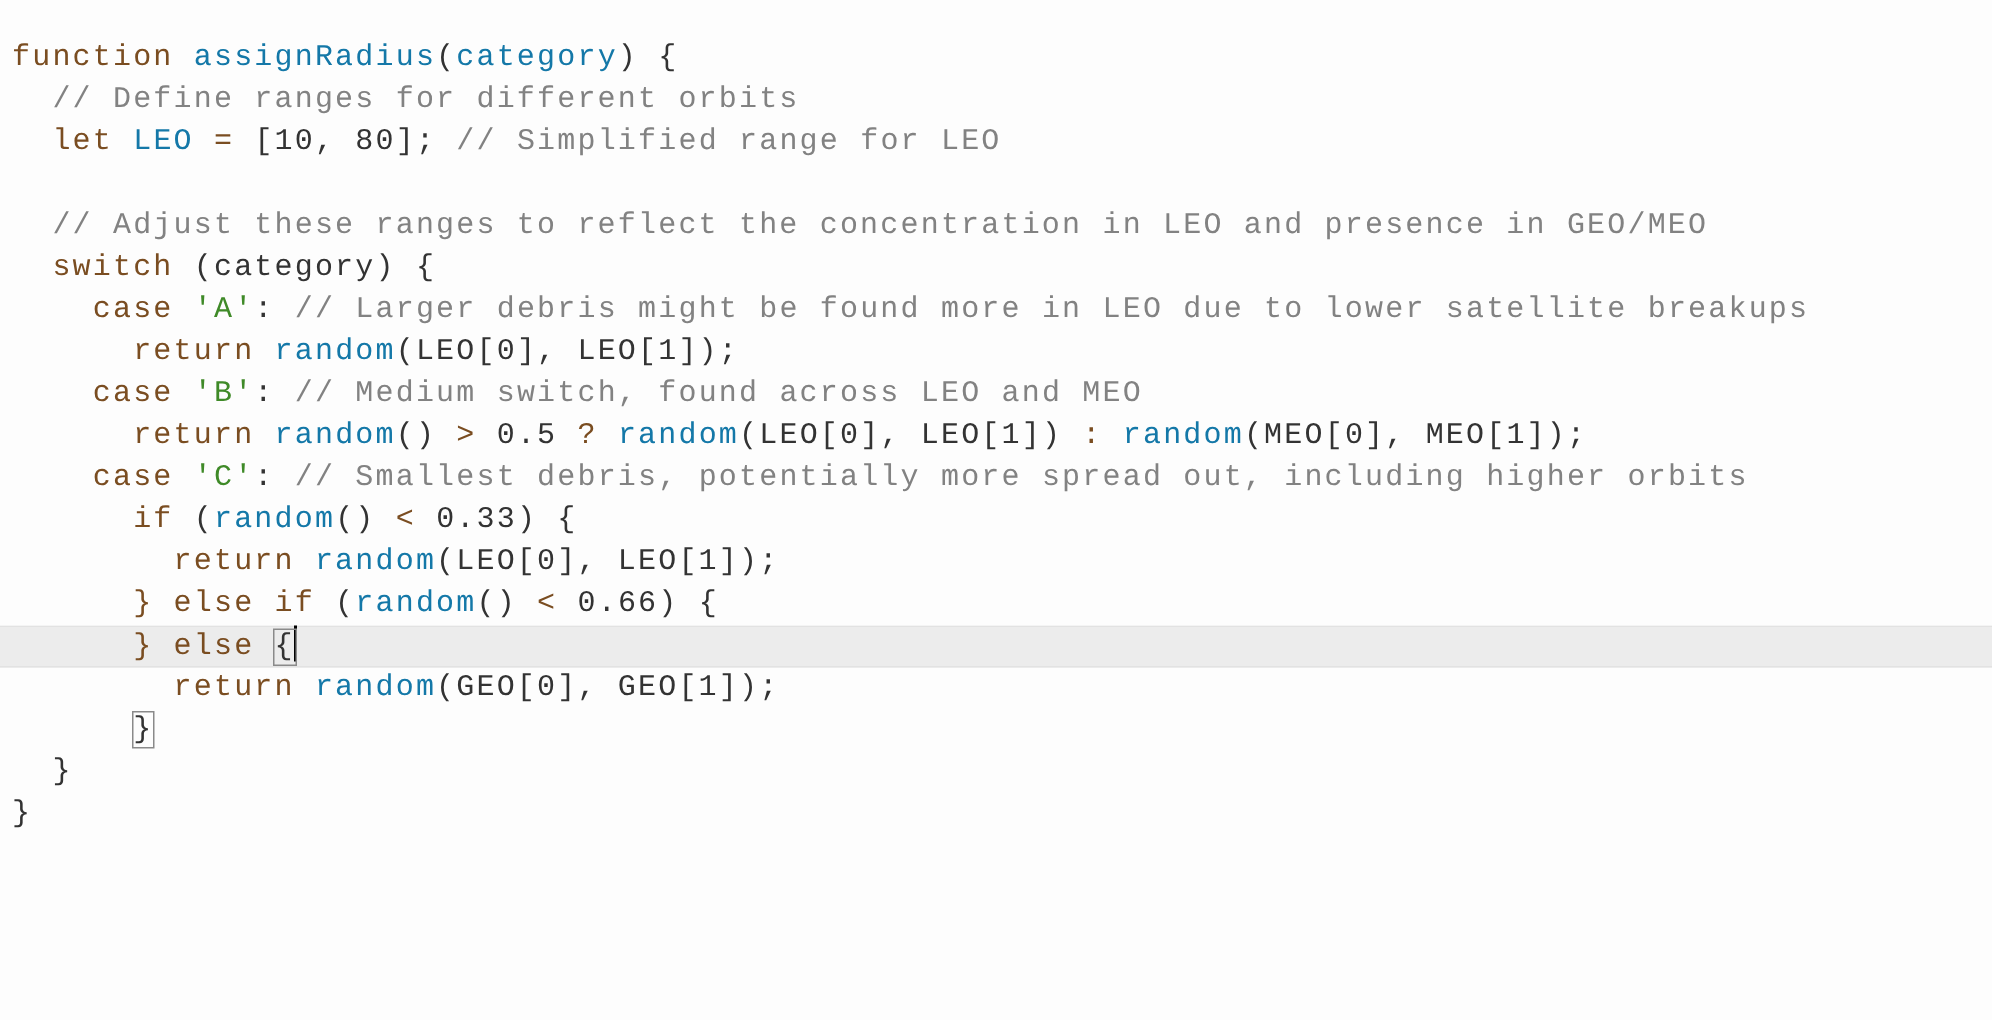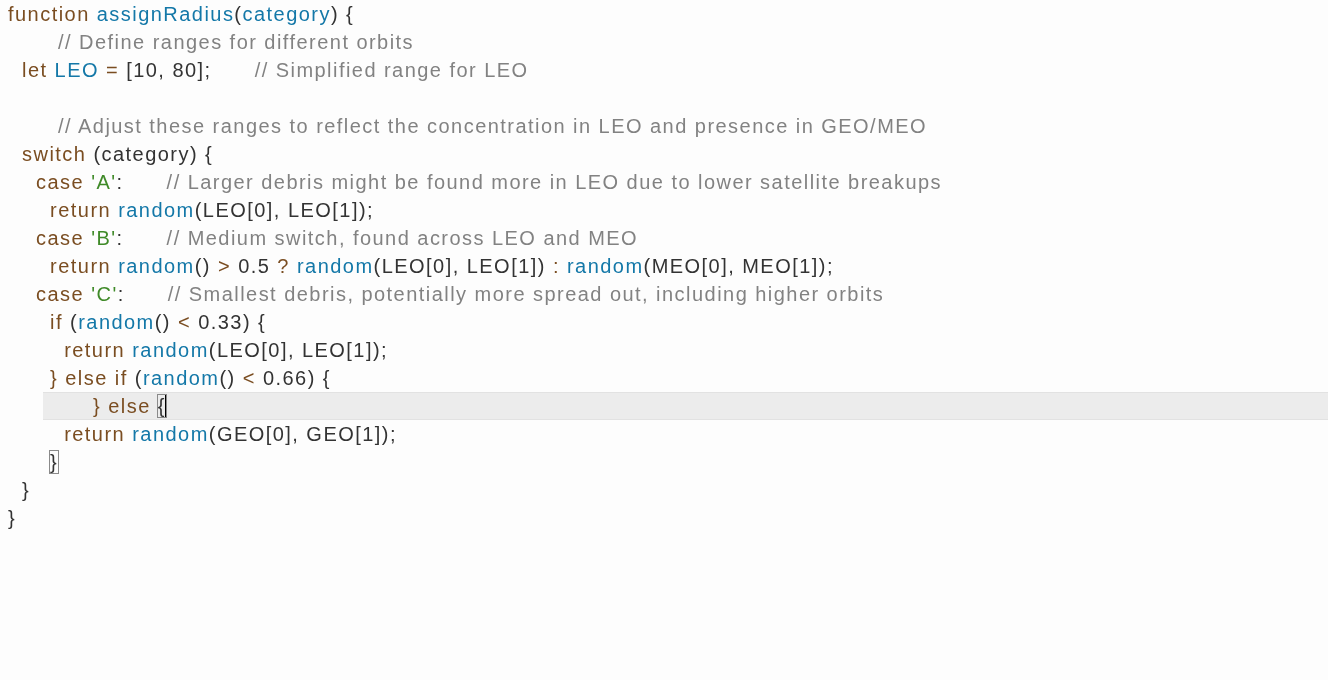--- a/index.html
+++ b/index.html
@@ -7,43 +7,43 @@
     padding: 0;
     width: 1328px;
     height: 680px;
     overflow: hidden;
     background: var(--c-bg, #FDFDFD);
   }
   #editor {
     position: relative;
     width: 1328px;
     height: 680px;
+    padding-top: 25px;
     box-sizing: border-box;
-    font-family: Liberation Sans, sans-serif;
+    font-family: Liberation Mono, monospace;
     font-size: 20px;
     letter-spacing: 1.46px;
     cursor: text;
   }
   .code-line {
     height: 28px;
     line-height: 28px;
     white-space: pre;
     padding-left: 8px;
     color: var(--c-text, #333);
   }
   .code-line.active {
     background: var(--c-active, #ECECEC);
     box-shadow: inset 0 1px 0 #e2e2e2, inset 0 -1px 0 #e2e2e2;
-    margin-left: 43px;
   }
   .k { color: var(--c-keyword); }
   .o { color: var(--c-operator); }
   .d { color: var(--c-function); }
   .s { color: var(--c-string); }
-  .c { color: var(--c-comment); margin-left: 36px; }
+  .c { color: var(--c-comment); }
   .p { color: var(--c-text); }
   .box {
     outline: 1px solid var(--c-bracket, #8A8A8A);
     outline-offset: 0px;
   }
   .cursor {
     display: inline-block;
     width: 2px;
     height: 24px;
     margin-left: -1px;

